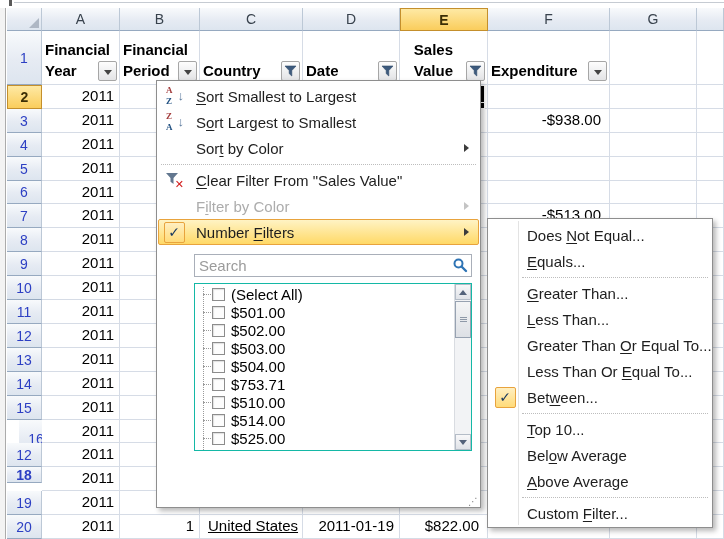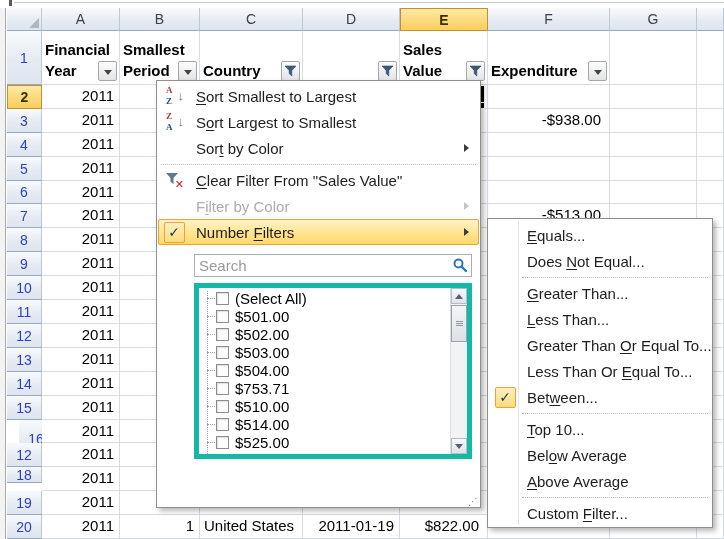--- a/index.html
+++ b/index.html
@@ -9,21 +9,21 @@
   .topline{position:absolute;left:14px;top:2px;right:0;height:1px;background:#C6CBD2;}
   .topnub{position:absolute;left:9px;top:0;width:3px;height:6px;background:#5A5A5A;}
   .leftstrip{position:absolute;left:0;top:8px;width:5px;bottom:0;background:#F3F3F3;border-right:1px solid #ABABAB;}
 
   
   .cell{position:absolute;box-sizing:border-box;background:#fff;
         border-right:1px solid var(--gridline,#D6DCE6);border-bottom:1px solid var(--gridline,#D6DCE6);
         font-size:15px;color:#000;overflow:hidden;white-space:nowrap;}
   .cell.num{text-align:right;padding-right:5px;}
   .cell.cur{text-align:right;padding-right:8px;}
-  .cell.lft{text-align:left;padding-left:4px;}
+  .cell.lft{text-align:center;padding-left:4px;text-decoration:underline;}
   .hdr{position:absolute;box-sizing:border-box;display:flex;align-items:center;justify-content:center;
        background:linear-gradient(#F8FAFC,#E6EBF3 55%,#DDE5EF);
        border-right:1px solid #BCC8D6;border-bottom:1px solid #96A9C0;
        font-size:14px;color:#38424D;}
   .hdr.rh{color:#2C3FC3;}
   .hdr.sel{background:linear-gradient(var(--selected_header_top,#FEE9A4),var(--selected_header_fill,#FACD5C));
            border:1px solid #C48F2C;color:#3B2E05;font-weight:bold;}
   .corner::after{content:"";position:absolute;right:2px;bottom:2px;width:0;height:0;
                  border-left:10px solid transparent;border-bottom:10px solid #AEB7C4;}
   .hcell{display:flex;flex-direction:column;justify-content:flex-end;}
@@ -73,21 +73,21 @@
   .clr .x{position:absolute;right:0;bottom:0;color:#D11A1A;font-weight:bold;font-size:11px;line-height:11px;}
 
   
   .searchrow{margin:9px 8px 0 37px;position:relative;height:23px;}
   .search{width:100%;height:23px;box-sizing:border-box;border:1px solid #A9AFB9;padding:0 22px 0 4px;
           font-size:15px;font-family:inherit;color:#444;outline:none;}
   .search::placeholder{color:#9B9B9B;opacity:1;}
   .mag{position:absolute;right:4px;top:3px;width:16px;height:16px;}
 
   
-  .listbox{margin:6px 8px 0 37px;height:166px;border:5px solid #14b8a6;position:relative;overflow:hidden;background:#fff;}
+  .listbox{margin:6px 8px 0 37px;height:166px;border:1px solid #14b8a6;position:relative;overflow:hidden;background:#fff;}
   .tree{position:absolute;left:8px;top:3px;bottom:0;width:0;border-left:1px dotted #9A9A9A;}
   #listItems{position:absolute;left:0;top:1px;right:17px;}
   .li{height:18px;display:flex;align-items:center;position:relative;padding-left:17px;}
   .li::before{content:"";position:absolute;left:8px;top:50%;width:8px;border-top:1px dotted #9A9A9A;}
   .cb{width:13px;height:13px;box-sizing:border-box;border:1px solid #8C8C8C;background:#FDFDFD;
       box-shadow:inset 1px 1px 1px rgba(0,0,0,.12);margin-right:6px;flex:none;}
   .li .llbl{font-size:15px;color:#000;white-space:nowrap;}
   .vscroll{position:absolute;right:0;top:0;bottom:0;width:17px;background:#F2F3F5;border-left:1px solid #D9DCE1;box-sizing:border-box;}
   .sbtn{position:absolute;left:0;right:0;height:16px;box-sizing:border-box;border:1px solid #B4BCC7;
         background:linear-gradient(#F8F8F9,#E0E3E8);display:flex;align-items:center;justify-content:center;}
@@ -135,21 +135,21 @@
       <div class="hdr rh" style="left: 7px; top: 228px; width: 35px; height: 24px;">8</div>
       <div class="hdr rh" style="left: 7px; top: 252px; width: 35px; height: 24px;">9</div>
       <div class="hdr rh" style="left: 7px; top: 276px; width: 35px; height: 24px;">10</div>
       <div class="hdr rh" style="left: 7px; top: 300px; width: 35px; height: 24px;">11</div>
       <div class="hdr rh" style="left: 7px; top: 324px; width: 35px; height: 24px;">12</div>
       <div class="hdr rh" style="left: 7px; top: 348px; width: 35px; height: 24px;">13</div>
       <div class="hdr rh" style="left: 7px; top: 372px; width: 35px; height: 24px;">14</div>
       <div class="hdr rh" style="left: 7px; top: 396px; width: 35px; height: 24px;">15</div>
       <div class="hdr rh" style="left: 19px; top: 420px; width: 35px; height: 38px;">16</div>
       <div class="hdr rh" style="left: 7px; top: 443px; width: 35px; height: 24px;">12</div>
-      <div class="hdr rh" style="left: 7px; top: 467px; width: 35px; height: 16px;">18</div>
+      <div class="hdr rh" style="left: 7px; top: 467px; width: 35px; height: 16px; font-weight: bold;">18</div>
       <div class="hdr rh" style="left: 7px; top: 491px; width: 35px; height: 24px;">19</div>
       <div class="hdr rh" style="left: 7px; top: 515px; width: 35px; height: 24px;">20</div>
       <div class="cell hcell" style="left: 42px; top: 31px; width: 78px; height: 54px;">
         <div class="hlabel">Financial Year</div>
         <div class="fbtn">
           <div class="tri"></div>
         </div>
       </div>
       <div class="cell num" style="left: 42px; top: 85px; width: 78px; height: 24px; line-height: 22px;">2011</div>
       <div class="cell num" style="left: 42px; top: 109px; width: 78px; height: 24px; line-height: 22px;">2011</div>
@@ -164,21 +164,21 @@
       <div class="cell num" style="left: 42px; top: 324px; width: 78px; height: 24px; line-height: 22px;">2011</div>
       <div class="cell num" style="left: 42px; top: 348px; width: 78px; height: 24px; line-height: 22px;">2011</div>
       <div class="cell num" style="left: 42px; top: 372px; width: 78px; height: 24px; line-height: 22px;">2011</div>
       <div class="cell num" style="left: 42px; top: 396px; width: 78px; height: 24px; line-height: 22px;">2011</div>
       <div class="cell num" style="left: 42px; top: 420px; width: 78px; height: 23px; line-height: 21px;">2011</div>
       <div class="cell num" style="left: 42px; top: 443px; width: 78px; height: 24px; line-height: 22px;">2011</div>
       <div class="cell num" style="left: 42px; top: 467px; width: 78px; height: 24px; line-height: 22px;">2011</div>
       <div class="cell num" style="left: 42px; top: 491px; width: 78px; height: 24px; line-height: 22px;">2011</div>
       <div class="cell num" style="left: 42px; top: 515px; width: 78px; height: 24px; line-height: 22px;">2011</div>
       <div class="cell hcell" style="left: 120px; top: 31px; width: 80px; height: 54px;">
-        <div class="hlabel">Smallest Period</div>
+        <div class="hlabel">Financial Period</div>
         <div class="fbtn">
           <div class="tri"></div>
         </div>
       </div>
       <div class="cell" style="left: 120px; top: 85px; width: 80px; height: 24px;"></div>
       <div class="cell" style="left: 120px; top: 109px; width: 80px; height: 24px;"></div>
       <div class="cell" style="left: 120px; top: 133px; width: 80px; height: 24px;"></div>
       <div class="cell" style="left: 120px; top: 157px; width: 80px; height: 24px;"></div>
       <div class="cell" style="left: 120px; top: 181px; width: 80px; height: 23px;"></div>
       <div class="cell" style="left: 120px; top: 204px; width: 80px; height: 24px;"></div>
@@ -216,20 +216,21 @@
       <div class="cell" style="left: 200px; top: 324px; width: 103px; height: 24px;"></div>
       <div class="cell" style="left: 200px; top: 348px; width: 103px; height: 24px;"></div>
       <div class="cell" style="left: 200px; top: 372px; width: 103px; height: 24px;"></div>
       <div class="cell" style="left: 200px; top: 396px; width: 103px; height: 24px;"></div>
       <div class="cell" style="left: 200px; top: 420px; width: 103px; height: 23px;"></div>
       <div class="cell" style="left: 200px; top: 443px; width: 103px; height: 24px;"></div>
       <div class="cell" style="left: 200px; top: 467px; width: 103px; height: 24px;"></div>
       <div class="cell" style="left: 200px; top: 491px; width: 103px; height: 24px;"></div>
       <div class="cell lft" style="left: 200px; top: 515px; width: 103px; height: 24px; line-height: 22px;">United States</div>
       <div class="cell hcell" style="left: 303px; top: 31px; width: 97px; height: 54px;">
+        <div class="hlabel">Date</div>
         <div class="fbtn">
           <svg width="13" height="12" viewBox="0 0 13 12">
             <path d="M1 1 h11 l-4.2 4.6 V11 L5.2 8.6 V5.6 Z" fill="#3D5A7D" stroke="#2F4A69" stroke-width="0.6"></path>
           </svg>
         </div>
       </div>
       <div class="cell" style="left: 303px; top: 85px; width: 97px; height: 24px;"></div>
       <div class="cell" style="left: 303px; top: 109px; width: 97px; height: 24px;"></div>
       <div class="cell" style="left: 303px; top: 133px; width: 97px; height: 24px;"></div>
       <div class="cell" style="left: 303px; top: 157px; width: 97px; height: 24px;"></div>
@@ -242,21 +243,21 @@
       <div class="cell" style="left: 303px; top: 324px; width: 97px; height: 24px;"></div>
       <div class="cell" style="left: 303px; top: 348px; width: 97px; height: 24px;"></div>
       <div class="cell" style="left: 303px; top: 372px; width: 97px; height: 24px;"></div>
       <div class="cell" style="left: 303px; top: 396px; width: 97px; height: 24px;"></div>
       <div class="cell" style="left: 303px; top: 420px; width: 97px; height: 23px;"></div>
       <div class="cell" style="left: 303px; top: 443px; width: 97px; height: 24px;"></div>
       <div class="cell" style="left: 303px; top: 467px; width: 97px; height: 24px;"></div>
       <div class="cell" style="left: 303px; top: 491px; width: 97px; height: 24px;"></div>
       <div class="cell num" style="left: 303px; top: 515px; width: 97px; height: 24px; line-height: 22px;">2011-01-19</div>
       <div class="cell hcell" style="left: 400px; top: 31px; width: 88px; height: 54px;">
-        <div class="hlabel" style="width: 50px;">Sales Value</div>
+        <div class="hlabel" style="width: 50px; text-align: right;">Sales Value</div>
         <div class="fbtn">
           <svg width="13" height="12" viewBox="0 0 13 12">
             <path d="M1 1 h11 l-4.2 4.6 V11 L5.2 8.6 V5.6 Z" fill="#3D5A7D" stroke="#2F4A69" stroke-width="0.6"></path>
           </svg>
         </div>
       </div>
       <div class="cell" style="left: 400px; top: 85px; width: 88px; height: 24px;"></div>
       <div class="cell" style="left: 400px; top: 109px; width: 88px; height: 24px;"></div>
       <div class="cell" style="left: 400px; top: 133px; width: 88px; height: 24px;"></div>
       <div class="cell" style="left: 400px; top: 157px; width: 88px; height: 24px;"></div>
@@ -462,25 +463,25 @@
       </div>
     </div>
     <div class="resizegrip">⋰</div>
   </div>
 
   <div class="menu submenu" id="subMenu">
     <div class="gutterline"></div>
     <div id="subItems">
         <div class="mi">
           <span class="ico"></span>
+          <span class="lbl">Does <u>N</u>ot Equal...</span>
+        </div>
+        <div class="mi">
+          <span class="ico"></span>
           <span class="lbl"><u>E</u>quals...</span>
-        </div>
-        <div class="mi">
-          <span class="ico"></span>
-          <span class="lbl">Does <u>N</u>ot Equal...</span>
         </div>
         <div class="msep"></div>
         <div class="mi">
           <span class="ico"></span>
           <span class="lbl"><u>G</u>reater Than...</span>
         </div>
         <div class="mi">
           <span class="ico"></span>
           <span class="lbl"><u>L</u>ess Than...</span>
         </div>

